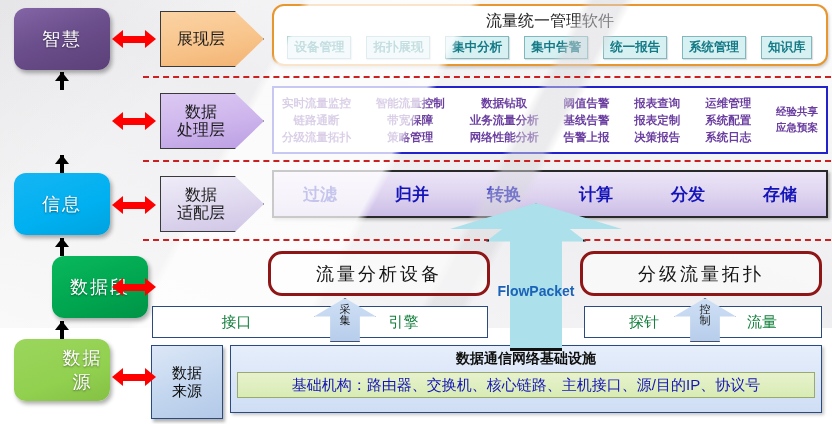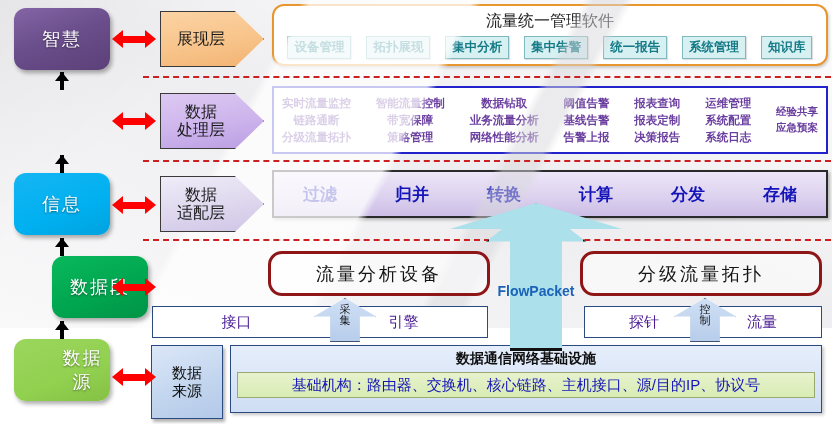--- a/index.html
+++ b/index.html
@@ -109,21 +109,21 @@
   }
 
   .dev-box {
     border: 3px solid #8f1616; border-radius: 14px; background: rgba(255,255,255,0.55);
     color:#141414; font-size:18px; letter-spacing:3px;
     z-index: 4;
   }
 
   .strip {
     border:1px solid #2a4a80; background:#ffffff;
-    display:flex; align-items:center; color:#4c1d95; font-size:15px;
+    display:flex; align-items:center; color:#15803d; font-size:15px;
     z-index: 3;
   }
   .strip > div { flex:1; text-align:center; }
 
   .infra-outer {
     border:1px solid #2a4a80;
     background: linear-gradient(180deg,#e6eefb 0%, #cfdef4 100%);
     box-shadow: 2px 2px 3px rgba(0,0,0,0.22);
   }
   .infra-title { text-align:center; font-size:14px; color:#101010; font-weight:bold; padding-top:4px; }

